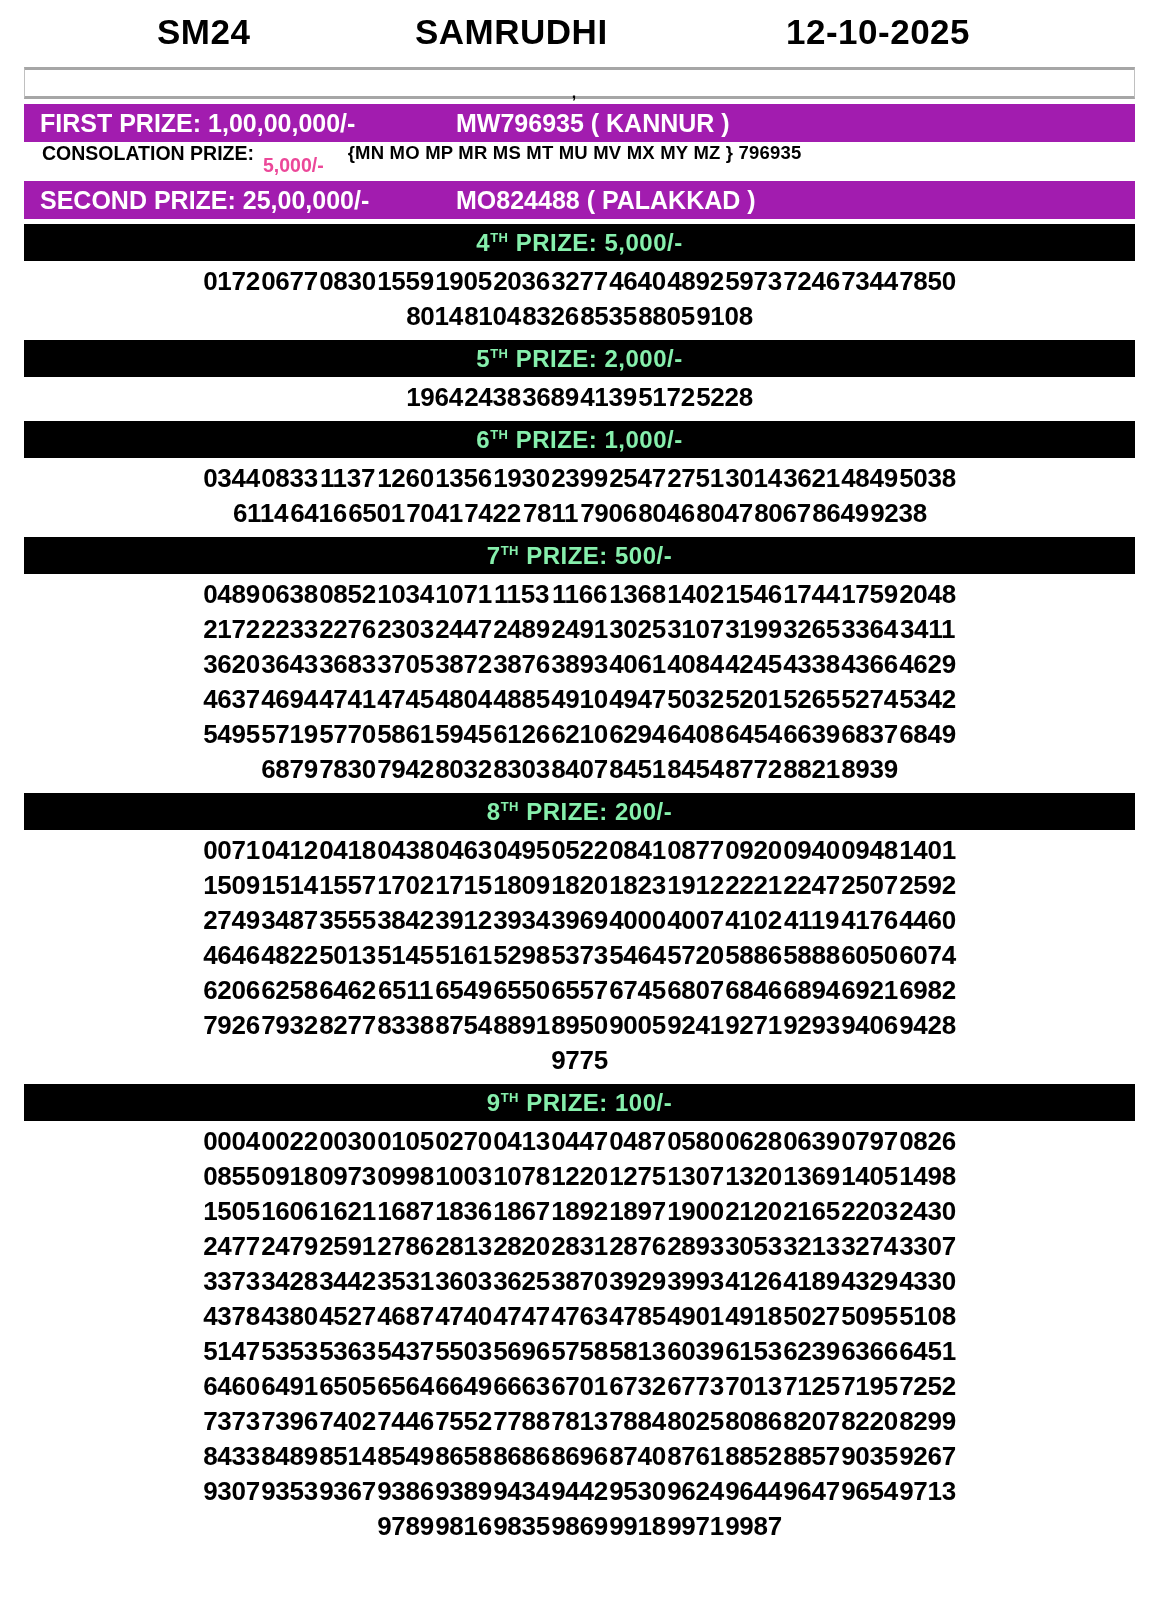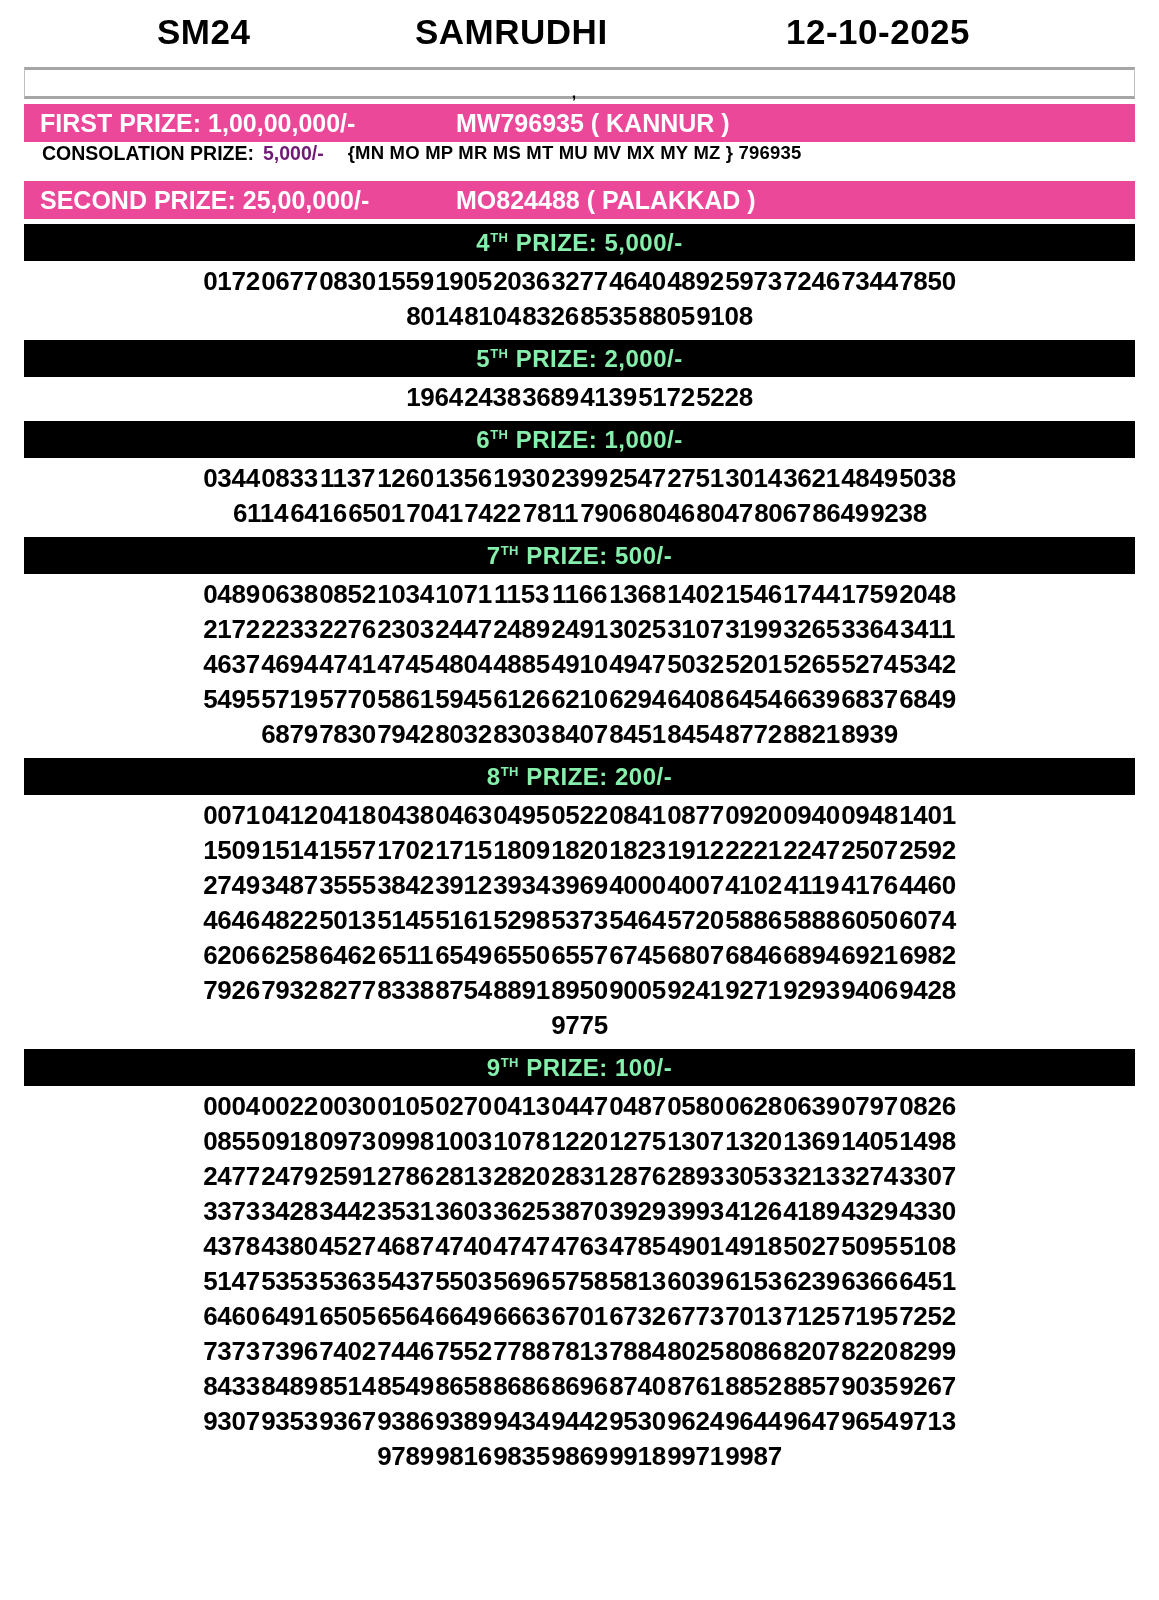--- a/index.html
+++ b/index.html
@@ -28,21 +28,21 @@
     border-bottom:3px solid #a6a6a6;
     border-left:1px solid #c0c0c0;
     border-right:1px solid #c0c0c0;
     position:relative;
   }
   .stray-mark{position:absolute;left:49.3%;bottom:-6px;font-size:16px;color:#000;}
 
   
   .bigbar{
     margin:5px 24px 0;
-    background:#ec4899;
+    background:#a21caf;
     color:#fff;
     height:38px;
     display:flex;
     align-items:center;
     position:relative;
     font-size:25px;
     padding-left:16px;
     box-sizing:border-box;
     white-space:nowrap;
   }
@@ -50,21 +50,21 @@
 
   
   .consolation{
     height:34px;
     display:flex;
     align-items:flex-start;
     padding-left:42px;
     font-size:19.5px;
     white-space:nowrap;
   }
-  .consolation .amount{color:#701a75;margin-left:9px;}
+  .consolation .amount{color:#ec4899;margin-left:9px;margin-top:12px;}
   .consolation .series{margin-left:24px;font-size:18.5px;letter-spacing:.2px;}
 
   
   .secbar{
     margin:5px 24px 2px;
     background:#000;
     color:#86efac;
     height:37px;
     line-height:37px;
     text-align:center;
@@ -220,20 +220,35 @@
             <span class="num">2489</span>
             <span class="num">2491</span>
             <span class="num">3025</span>
             <span class="num">3107</span>
             <span class="num">3199</span>
             <span class="num">3265</span>
             <span class="num">3364</span>
             <span class="num">3411</span>
           </div>
           <div class="numrow">
+            <span class="num">3620</span>
+            <span class="num">3643</span>
+            <span class="num">3683</span>
+            <span class="num">3705</span>
+            <span class="num">3872</span>
+            <span class="num">3876</span>
+            <span class="num">3893</span>
+            <span class="num">4061</span>
+            <span class="num">4084</span>
+            <span class="num">4245</span>
+            <span class="num">4338</span>
+            <span class="num">4366</span>
+            <span class="num">4629</span>
+          </div>
+          <div class="numrow">
             <span class="num">4637</span>
             <span class="num">4694</span>
             <span class="num">4741</span>
             <span class="num">4745</span>
             <span class="num">4804</span>
             <span class="num">4885</span>
             <span class="num">4910</span>
             <span class="num">4947</span>
             <span class="num">5032</span>
             <span class="num">5201</span>
@@ -396,20 +411,35 @@
             <span class="num">1078</span>
             <span class="num">1220</span>
             <span class="num">1275</span>
             <span class="num">1307</span>
             <span class="num">1320</span>
             <span class="num">1369</span>
             <span class="num">1405</span>
             <span class="num">1498</span>
           </div>
           <div class="numrow">
+            <span class="num">1505</span>
+            <span class="num">1606</span>
+            <span class="num">1621</span>
+            <span class="num">1687</span>
+            <span class="num">1836</span>
+            <span class="num">1867</span>
+            <span class="num">1892</span>
+            <span class="num">1897</span>
+            <span class="num">1900</span>
+            <span class="num">2120</span>
+            <span class="num">2165</span>
+            <span class="num">2203</span>
+            <span class="num">2430</span>
+          </div>
+          <div class="numrow">
             <span class="num">2477</span>
             <span class="num">2479</span>
             <span class="num">2591</span>
             <span class="num">2786</span>
             <span class="num">2813</span>
             <span class="num">2820</span>
             <span class="num">2831</span>
             <span class="num">2876</span>
             <span class="num">2893</span>
             <span class="num">3053</span>

